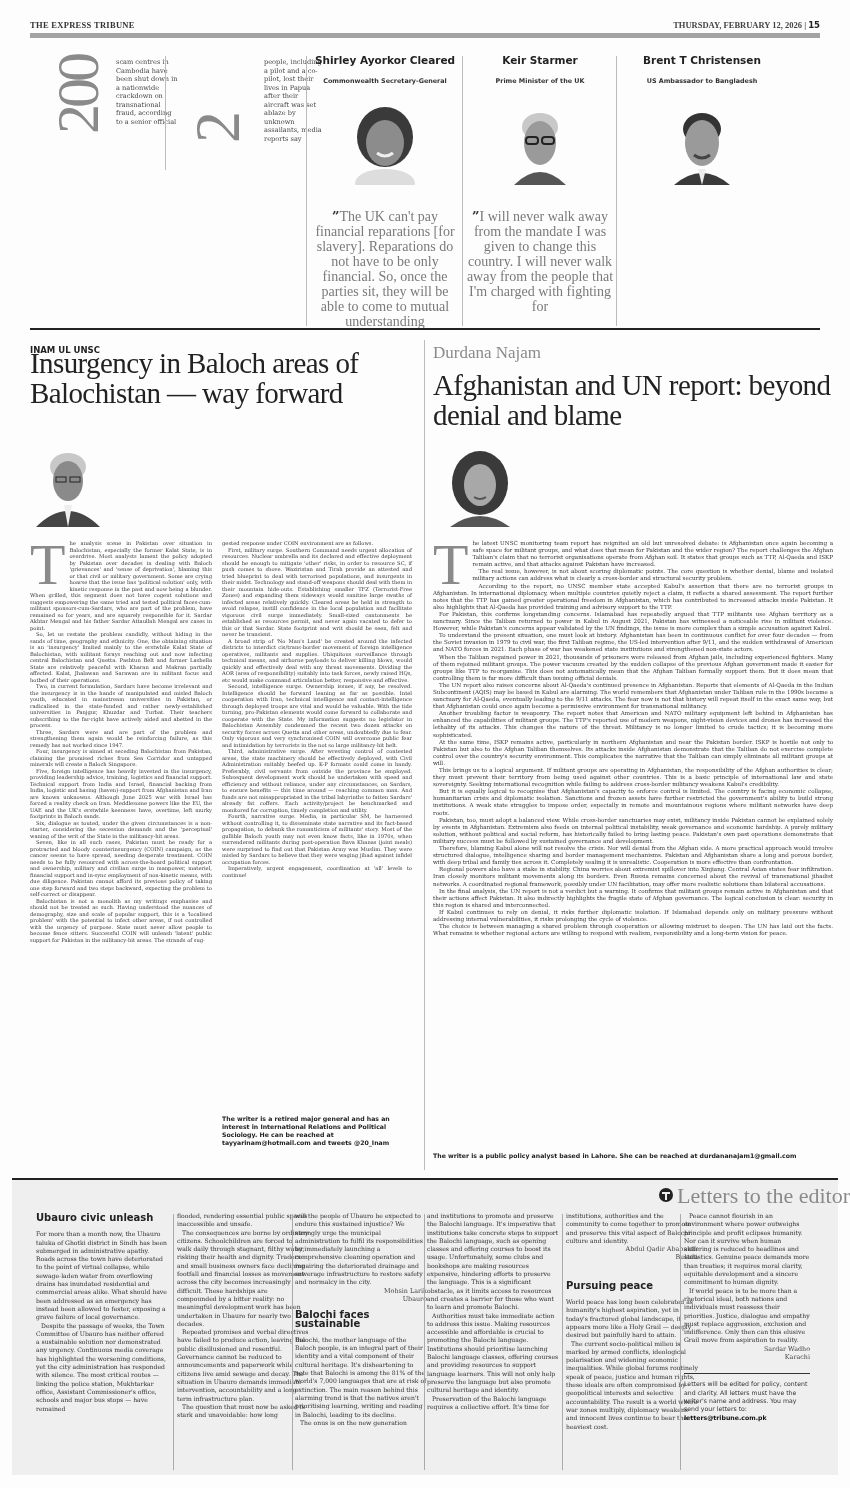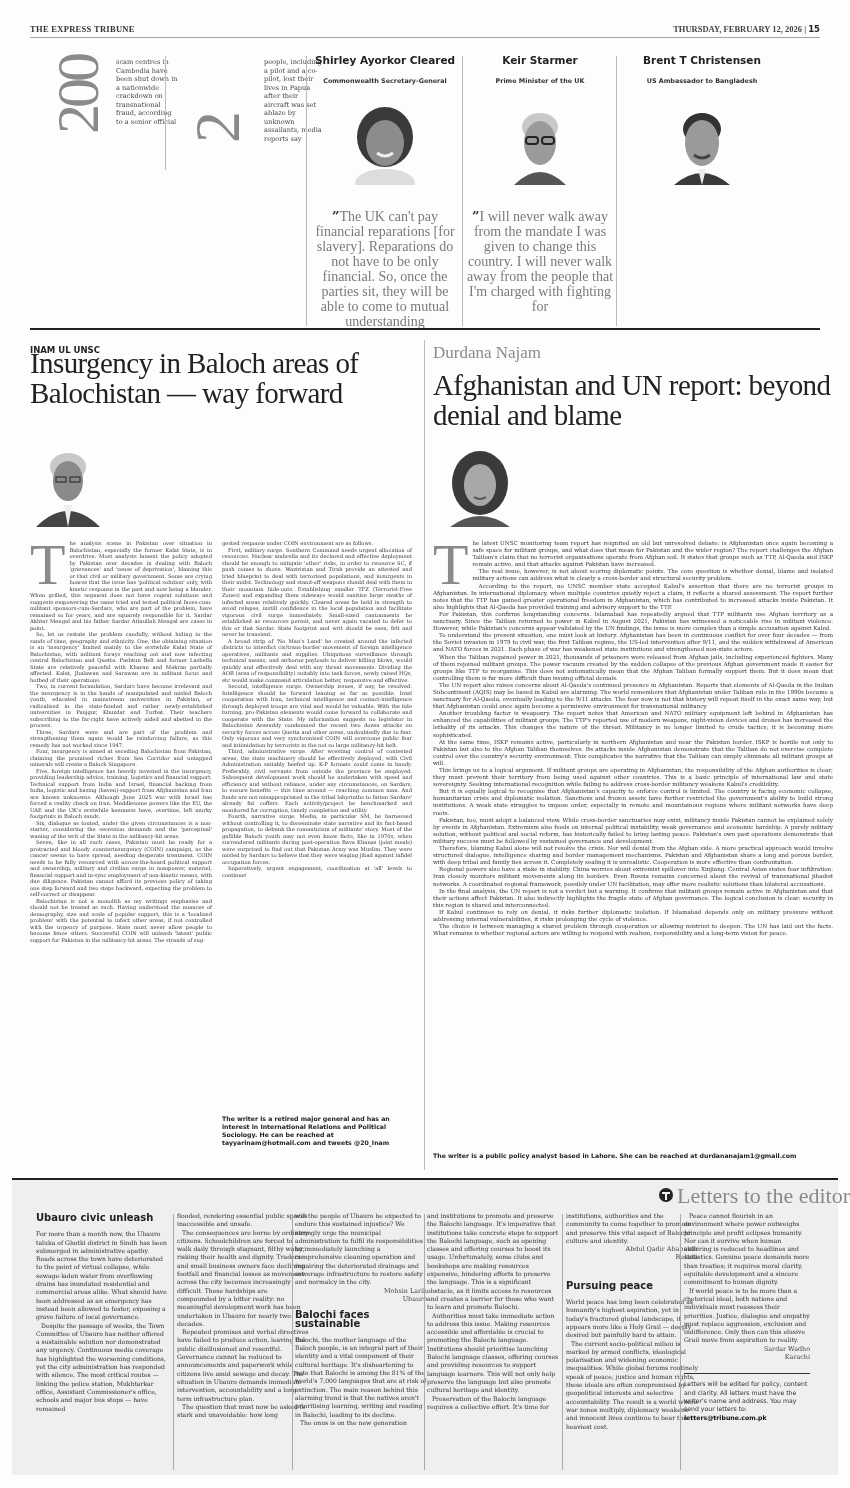--- a/index.html
+++ b/index.html
@@ -1,19 +1,19 @@
 <!DOCTYPE html>
 <html><head>
 <meta charset="utf-8">
 <style>
   * { box-sizing: border-box; margin: 0; padding: 0; }
   html, body { width: 850px; height: 1488px; background: #fdfdfd; overflow: hidden; }
   body { position: relative; font-family: "DejaVu Serif", serif; color: #2a2a2a; }
 
-  .masthead { position: absolute; left: 30px; top: 22px; width: 790px; height: 16px; border-bottom: 1px solid #a3a3a3; display: flex; justify-content: space-between; align-items: flex-end; padding-bottom: 3px; }
+  .masthead { position: absolute; left: 30px; top: 22px; width: 790px; height: 16px; border-bottom: 5px solid #a3a3a3; display: flex; justify-content: space-between; align-items: flex-end; padding-bottom: 3px; }
   .masthead .paper { font-family: "Liberation Serif", serif; font-size: 8.5px; font-weight: bold; letter-spacing: 0.3px; color: #333; }
   .masthead .date { font-family: "Liberation Serif", serif; font-size: 8.5px; font-weight: bold; color: #444; }
   .masthead .date b { font-family: "DejaVu Sans", sans-serif; color: #222; }
 
   
   .stat { position: absolute; top: 56px; display: flex; }
   .stat .num { font-family: "Liberation Serif", serif; color: #8a8a8a; font-size: 60px; line-height: 1; writing-mode: vertical-rl; transform: rotate(180deg); letter-spacing: -4px; }
   .stat .txt { font-family: "DejaVu Serif", serif; font-size: 6.6px; line-height: 8.5px; color: #444; margin-left: 8px; margin-top: 2px; }
   .vline { position: absolute; width: 1px; background: #bbb; }
 

